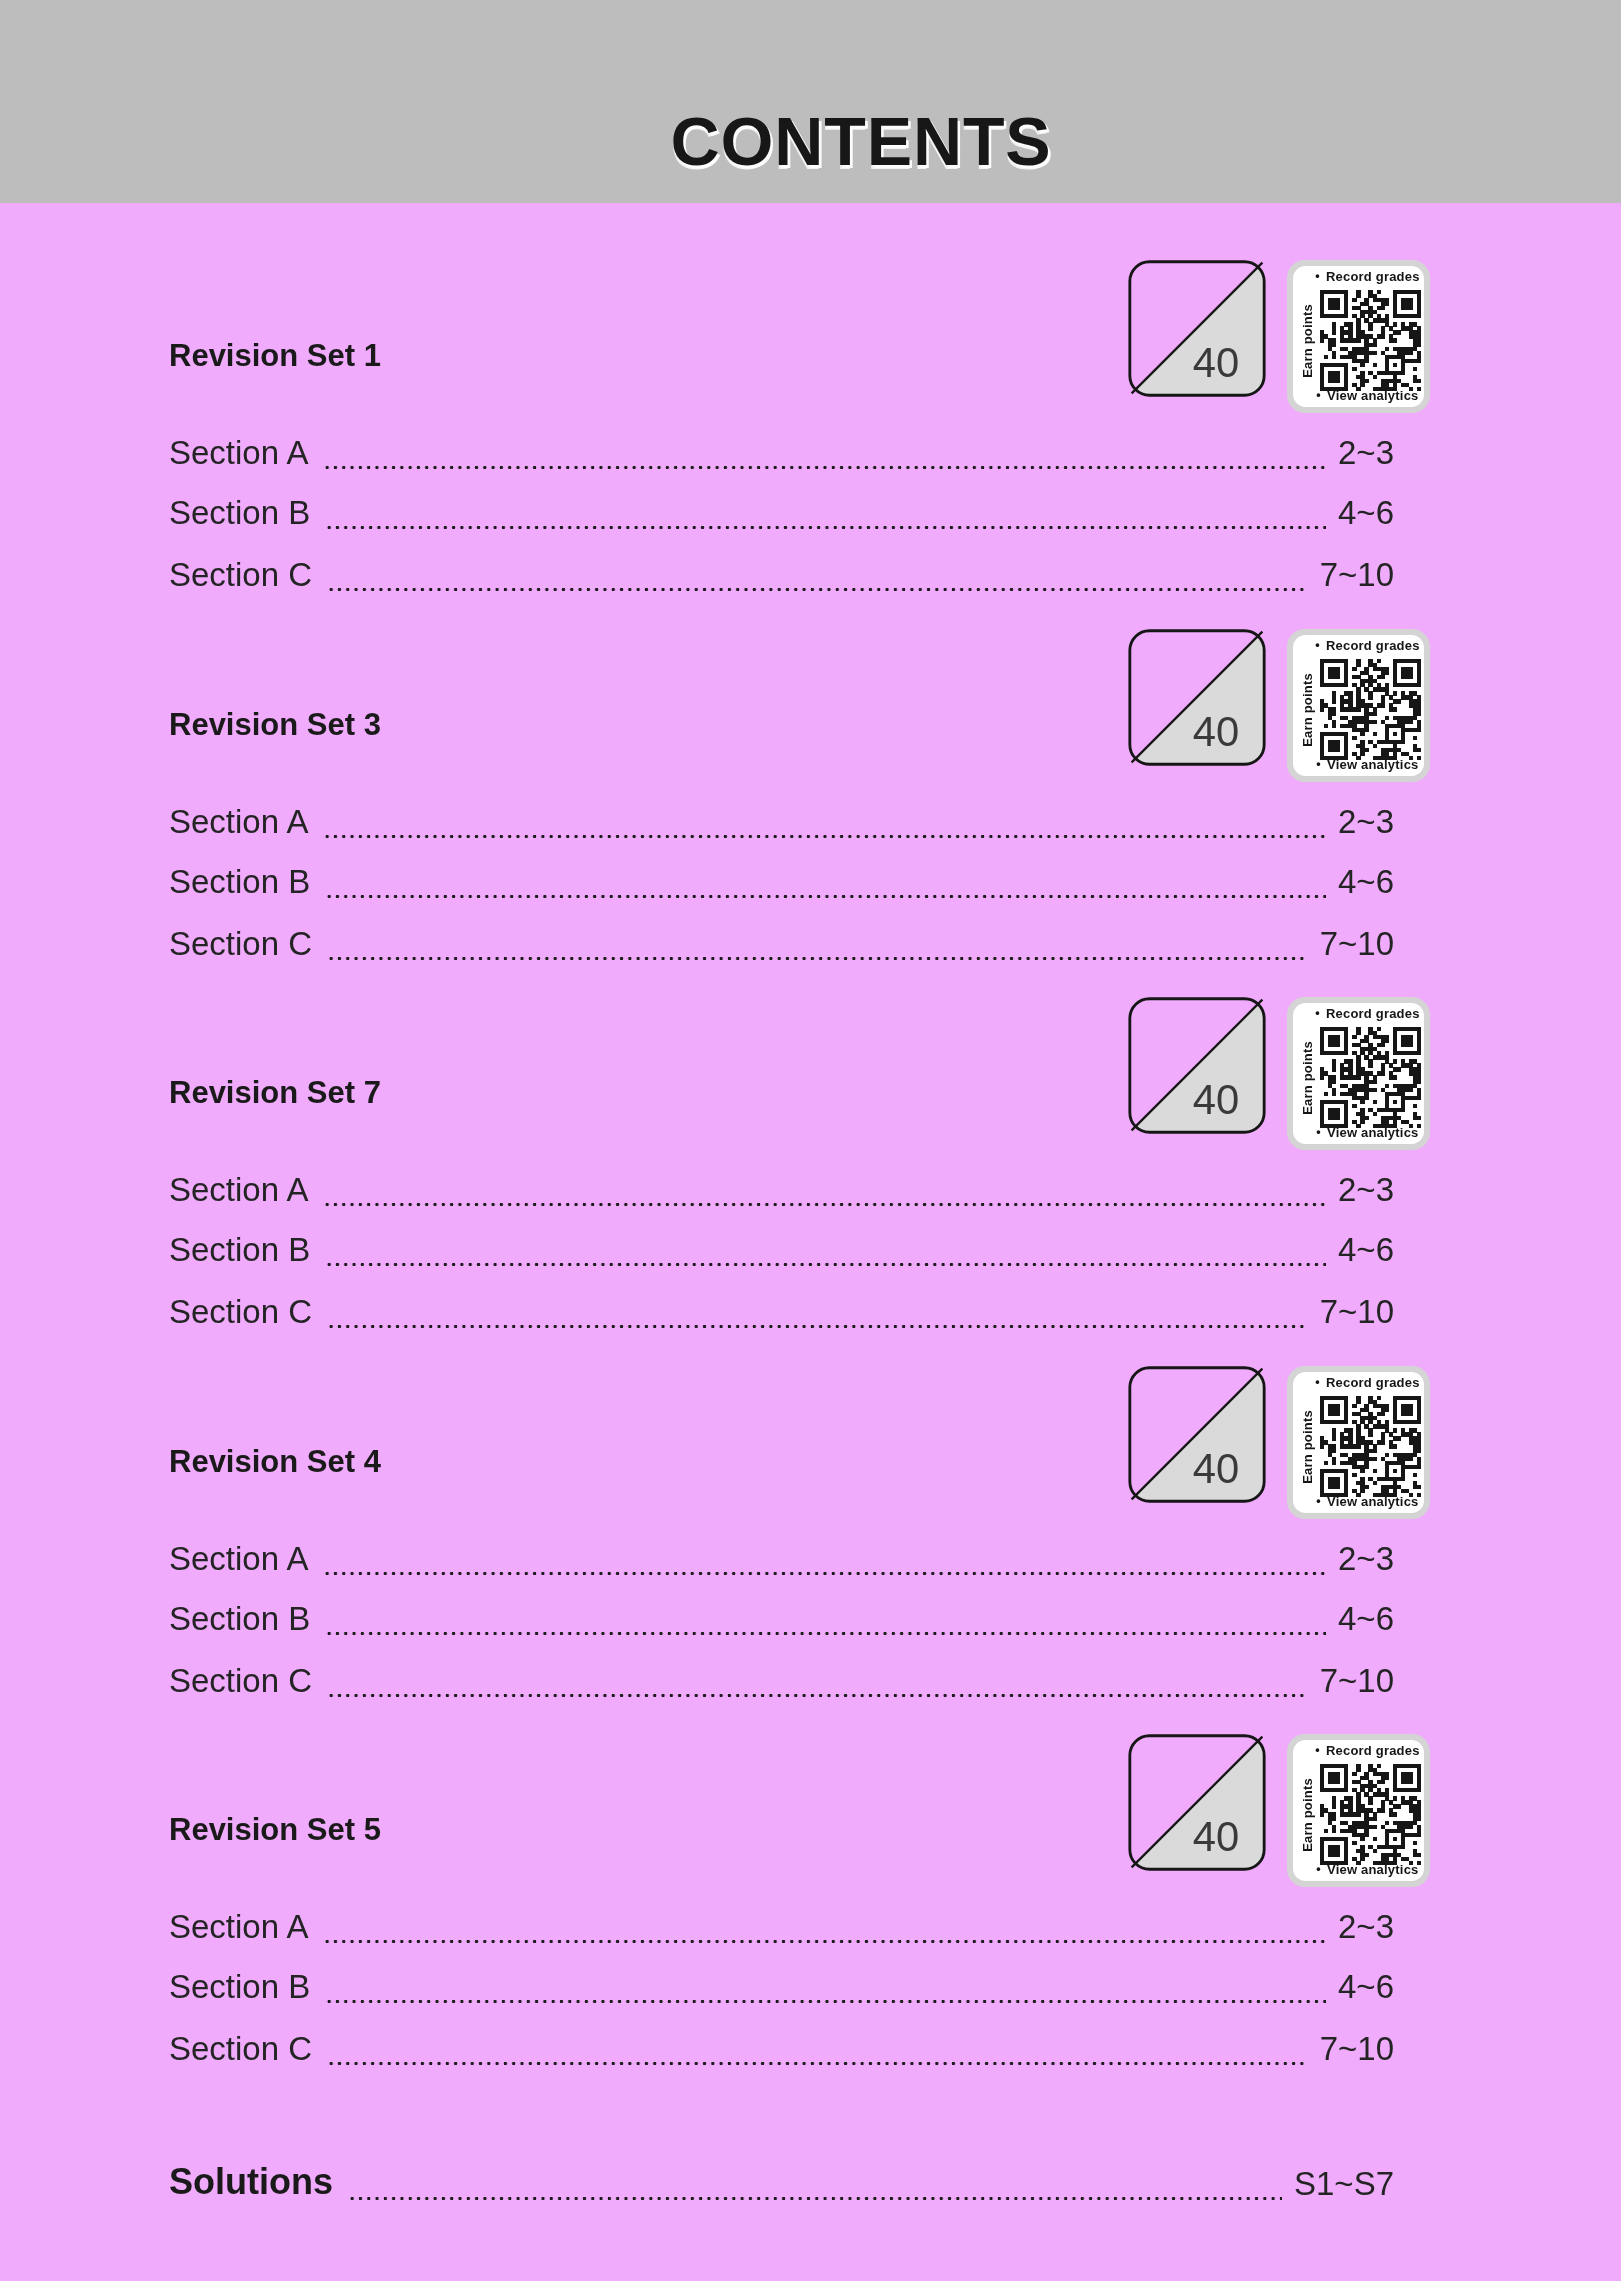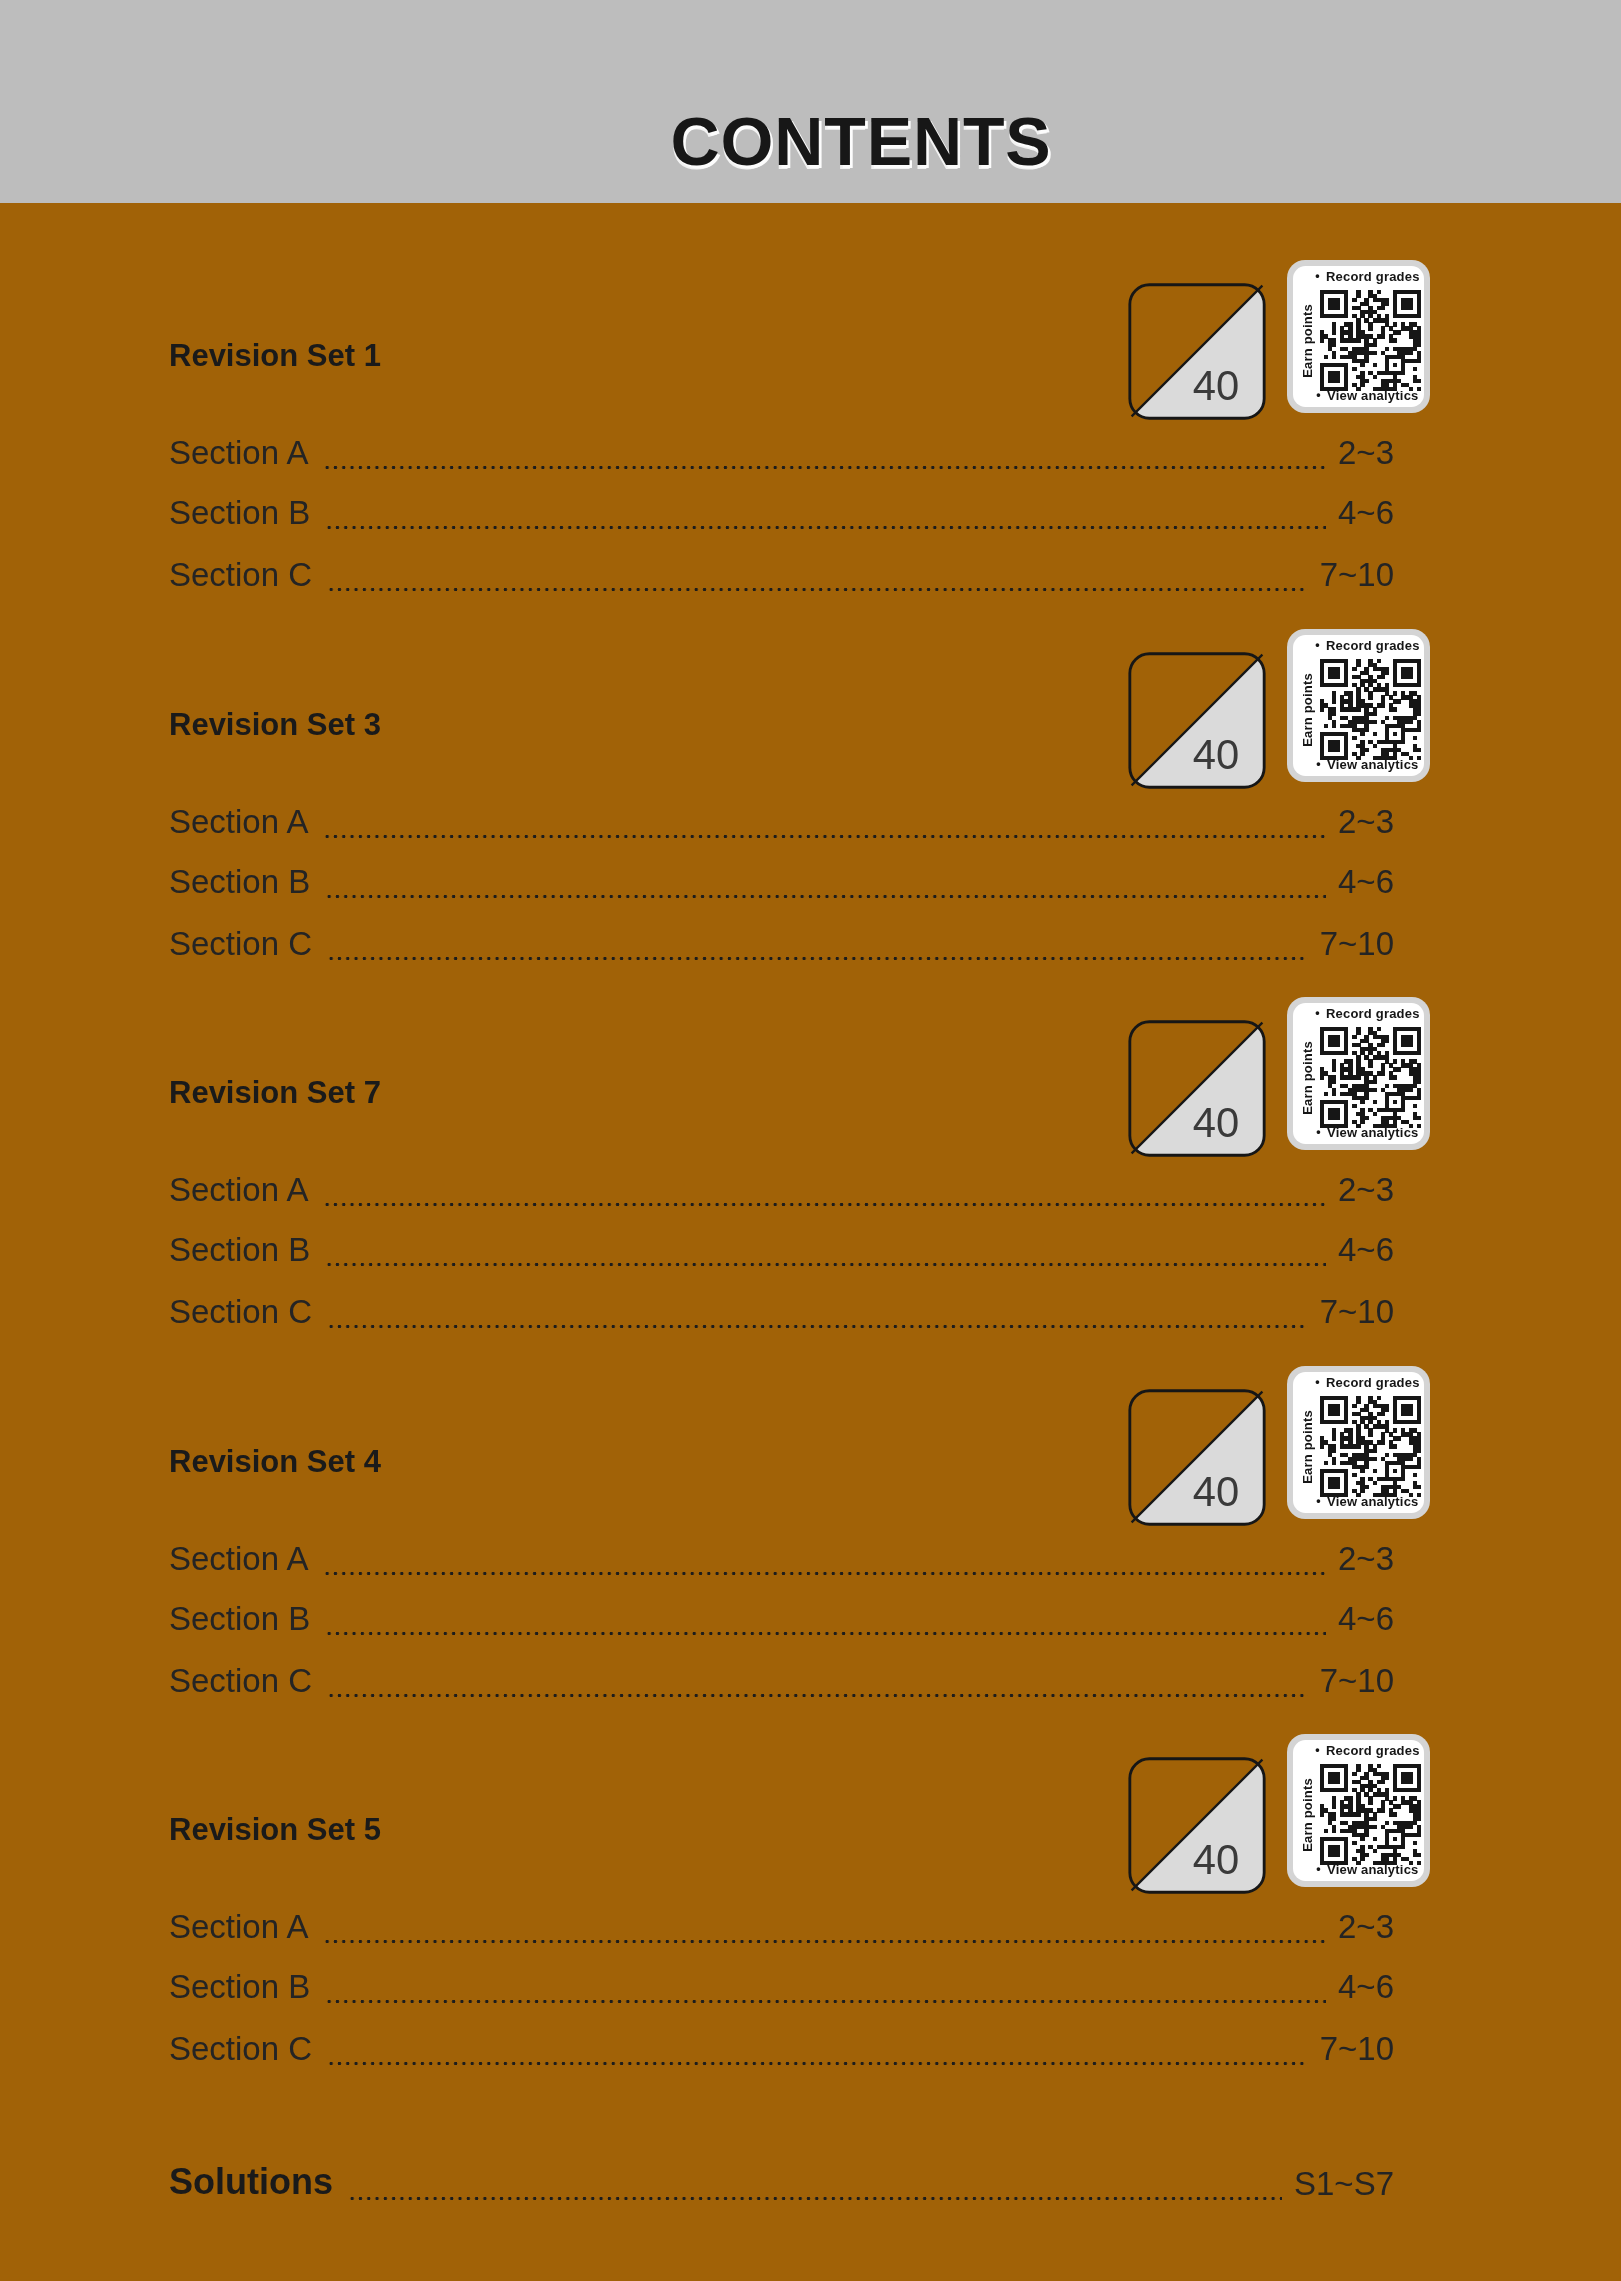--- a/index.html
+++ b/index.html
@@ -1,20 +1,20 @@
 <!DOCTYPE html>
 <html style="--banner: #bdbdbd; --ink: #1e1e1e; --score_fill: #dadada; --badge_frame: #d4d4d4;font-size:14.3px"><head>
 <meta charset="utf-8">
 <title>Contents</title>
 <style>
   html,body{margin:0;padding:0;background:#e8e8e8;}
   .page{
     position:relative;
     width:1622px;height:2281px;
-    background:#a16207;
+    background:#f0abfc;
     overflow:hidden;
     font-family:"Liberation Sans","DejaVu Sans",sans-serif;
     color:var(--ink,#1e1e1e);
   }
   
   .banner{
     position:absolute;top:0;left:0;right:0;height:203px;
     background:var(--banner,#bdbdbd);
   }
   .banner h1{
@@ -28,21 +28,21 @@
   
   .set-block{
     position:absolute;left:0;width:1622px;height:356px;
   }
   .set-title{
     position:absolute;left:169px;top:76px;margin:0;
     font-size:31px;line-height:39px;font-weight:700;color:#1a1a1a;
     white-space:nowrap;
   }
   
-  .score-box{position:absolute;left:1128px;top:23px;width:138px;height:137px;}
+  .score-box{position:absolute;left:1128px;top:0;width:138px;height:137px;}
   .score-svg{width:138px;height:137px;display:block;}
   .score-num{font:400 47px "Liberation Sans","DejaVu Sans",sans-serif;fill:#3a3a3a;}
   
   .qr-badge{
     position:absolute;left:1287px;top:0;width:143px;height:153px;
     background:var(--badge_frame,#d4d4d4);
     border-radius:18px;
   }
   .qr-inner{
     position:absolute;left:6.2px;top:6.2px;right:6.2px;bottom:6.2px;

